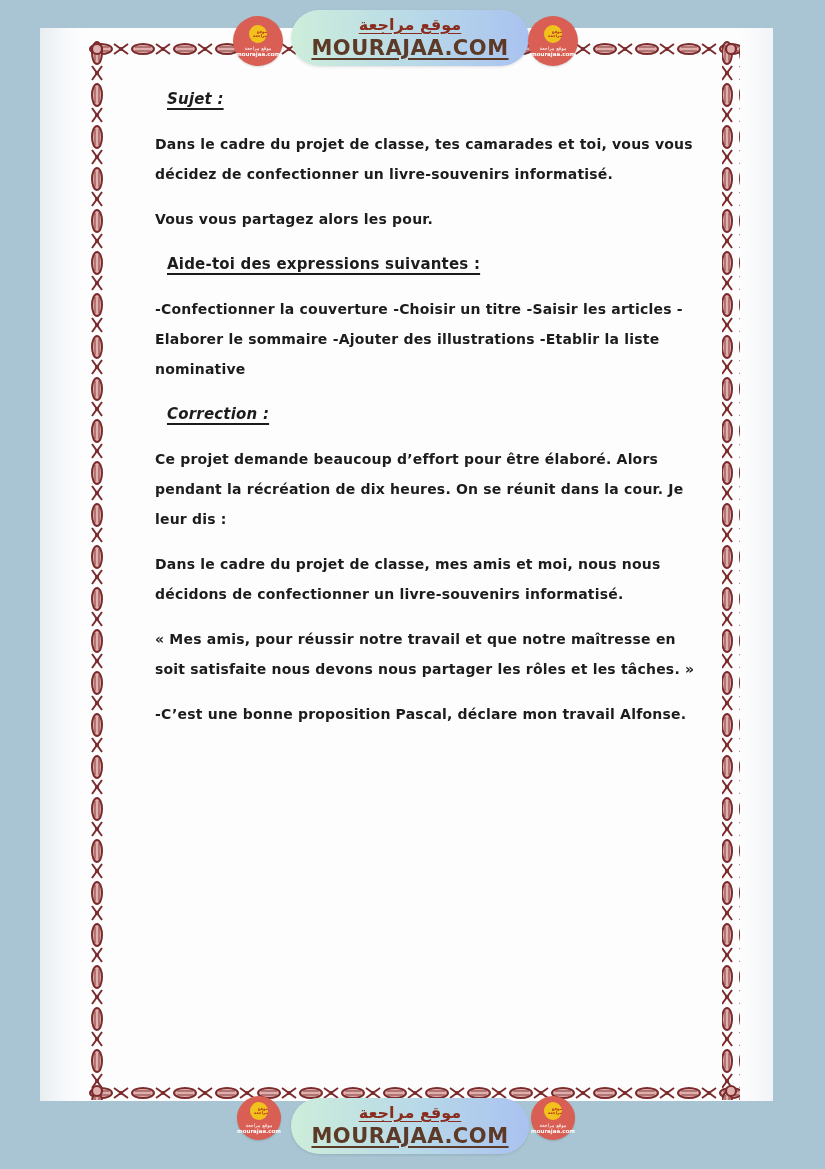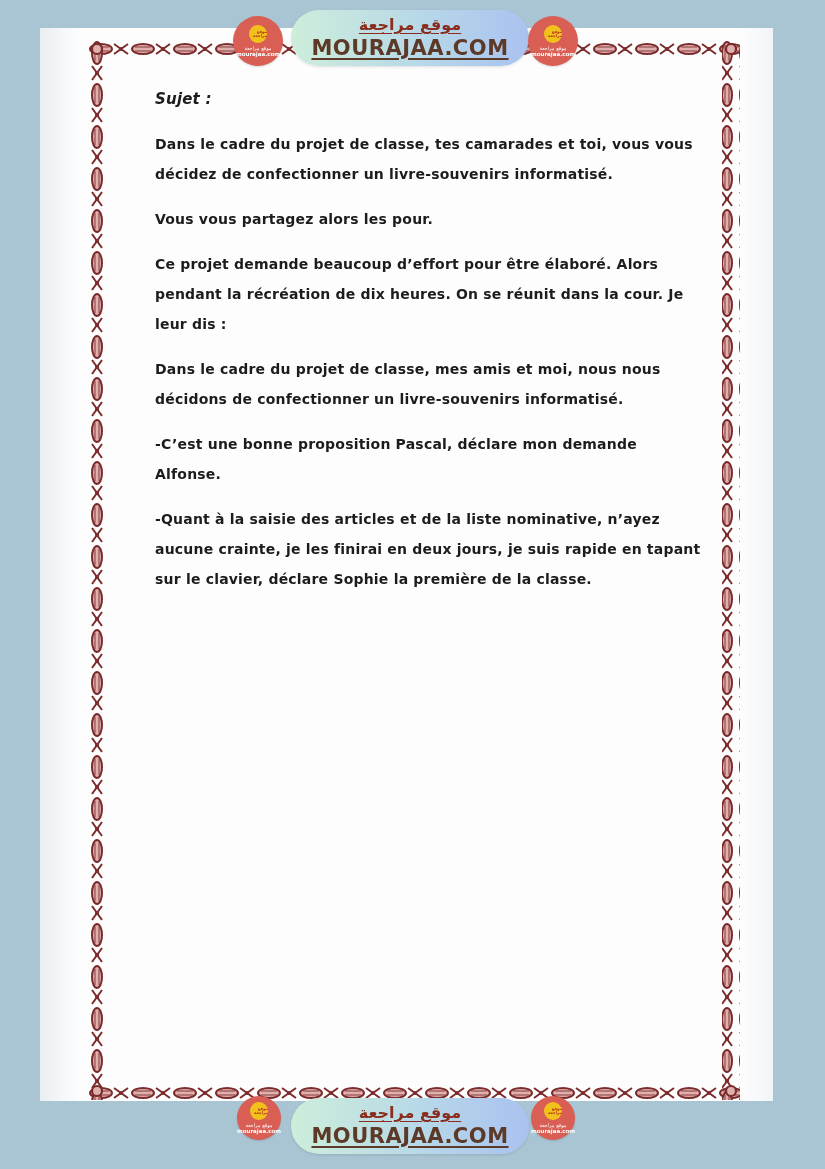--- a/index.html
+++ b/index.html
@@ -30,21 +30,22 @@
     width: 552px;
     color: #1c1c1c;
     font-size: 14px;
     font-weight: bold;
     line-height: 30px;
     letter-spacing: 0.2px;
   }
   .content p { margin: 0 2px 15px 0; }
   .content .h {
     font-size: 15px;
-    margin: 0 0 15px 0;
+    margin: 0 0 15px 12px;
+    text-decoration: underline;
     text-underline-offset: 4px;
     text-decoration-thickness: 1.5px;
   }
   .content .h.it { font-style: italic; }
 
   
   .banner { position: absolute; left: 0; width: 818px; height: 60px; margin-top: 8px; }
   .banner.top { top: 0; }
   .banner.bottom { top: 1088px; }
   .pill {
@@ -132,24 +133,27 @@
       <circle cx="9" cy="9" r="5" fill="#dfb0ae" stroke="#7c2b2c" stroke-width="2.2"></circle>
       <circle cx="643" cy="9" r="5" fill="#dfb0ae" stroke="#7c2b2c" stroke-width="2.2"></circle>
       <circle cx="9" cy="1051" r="5" fill="#dfb0ae" stroke="#7c2b2c" stroke-width="2.2"></circle>
       <circle cx="643" cy="1051" r="5" fill="#dfb0ae" stroke="#7c2b2c" stroke-width="2.2"></circle>
     </svg>
 
     <div class="content">
       <p class="h it">Sujet  :</p>
       <p>Dans le cadre du projet de classe, tes camarades et toi, vous vous décidez de confectionner un livre-souvenirs informatisé.</p>
       <p>Vous vous partagez alors les pour.</p>
+      <p class="h">Aide-toi des expressions suivantes :</p>
+      <p>-Confectionner la couverture -Choisir un titre -Saisir les articles - Elaborer le sommaire -Ajouter des illustrations -Etablir la liste nominative</p>
+      <p class="h it">Correction :</p>
       <p>Ce projet demande beaucoup d’effort pour être élaboré. Alors pendant la récréation de dix heures. On se réunit dans la cour. Je leur dis :</p>
       <p>Dans le cadre du projet de classe, mes amis et moi, nous nous décidons de confectionner un livre-souvenirs informatisé.</p>
-      <p>-C’est une bonne proposition Pascal, déclare mon demande Alfonse.</p>
-      <p>-Quant à la saisie des articles et de la liste nominative, n’ayez aucune crainte, je les finirai en deux jours, je suis rapide en tapant sur le clavier, déclare Sophie la première de la classe.</p>
+      <p>« Mes amis, pour réussir notre travail et que notre maîtresse en soit satisfaite nous devons nous partager les rôles et les tâches. »</p>
+      <p>-C’est une bonne proposition Pascal, déclare mon travail Alfonse.</p>
     </div>
   </div>
 
   <div class="banner top">
     <div class="logo left">
       <div class="logo-badge">
         <span>موقع مراجعة</span>
       </div>
       <span class="logo-ar">موقع مراجعة</span>
       <span class="logo-site">mourajaa.com</span>

